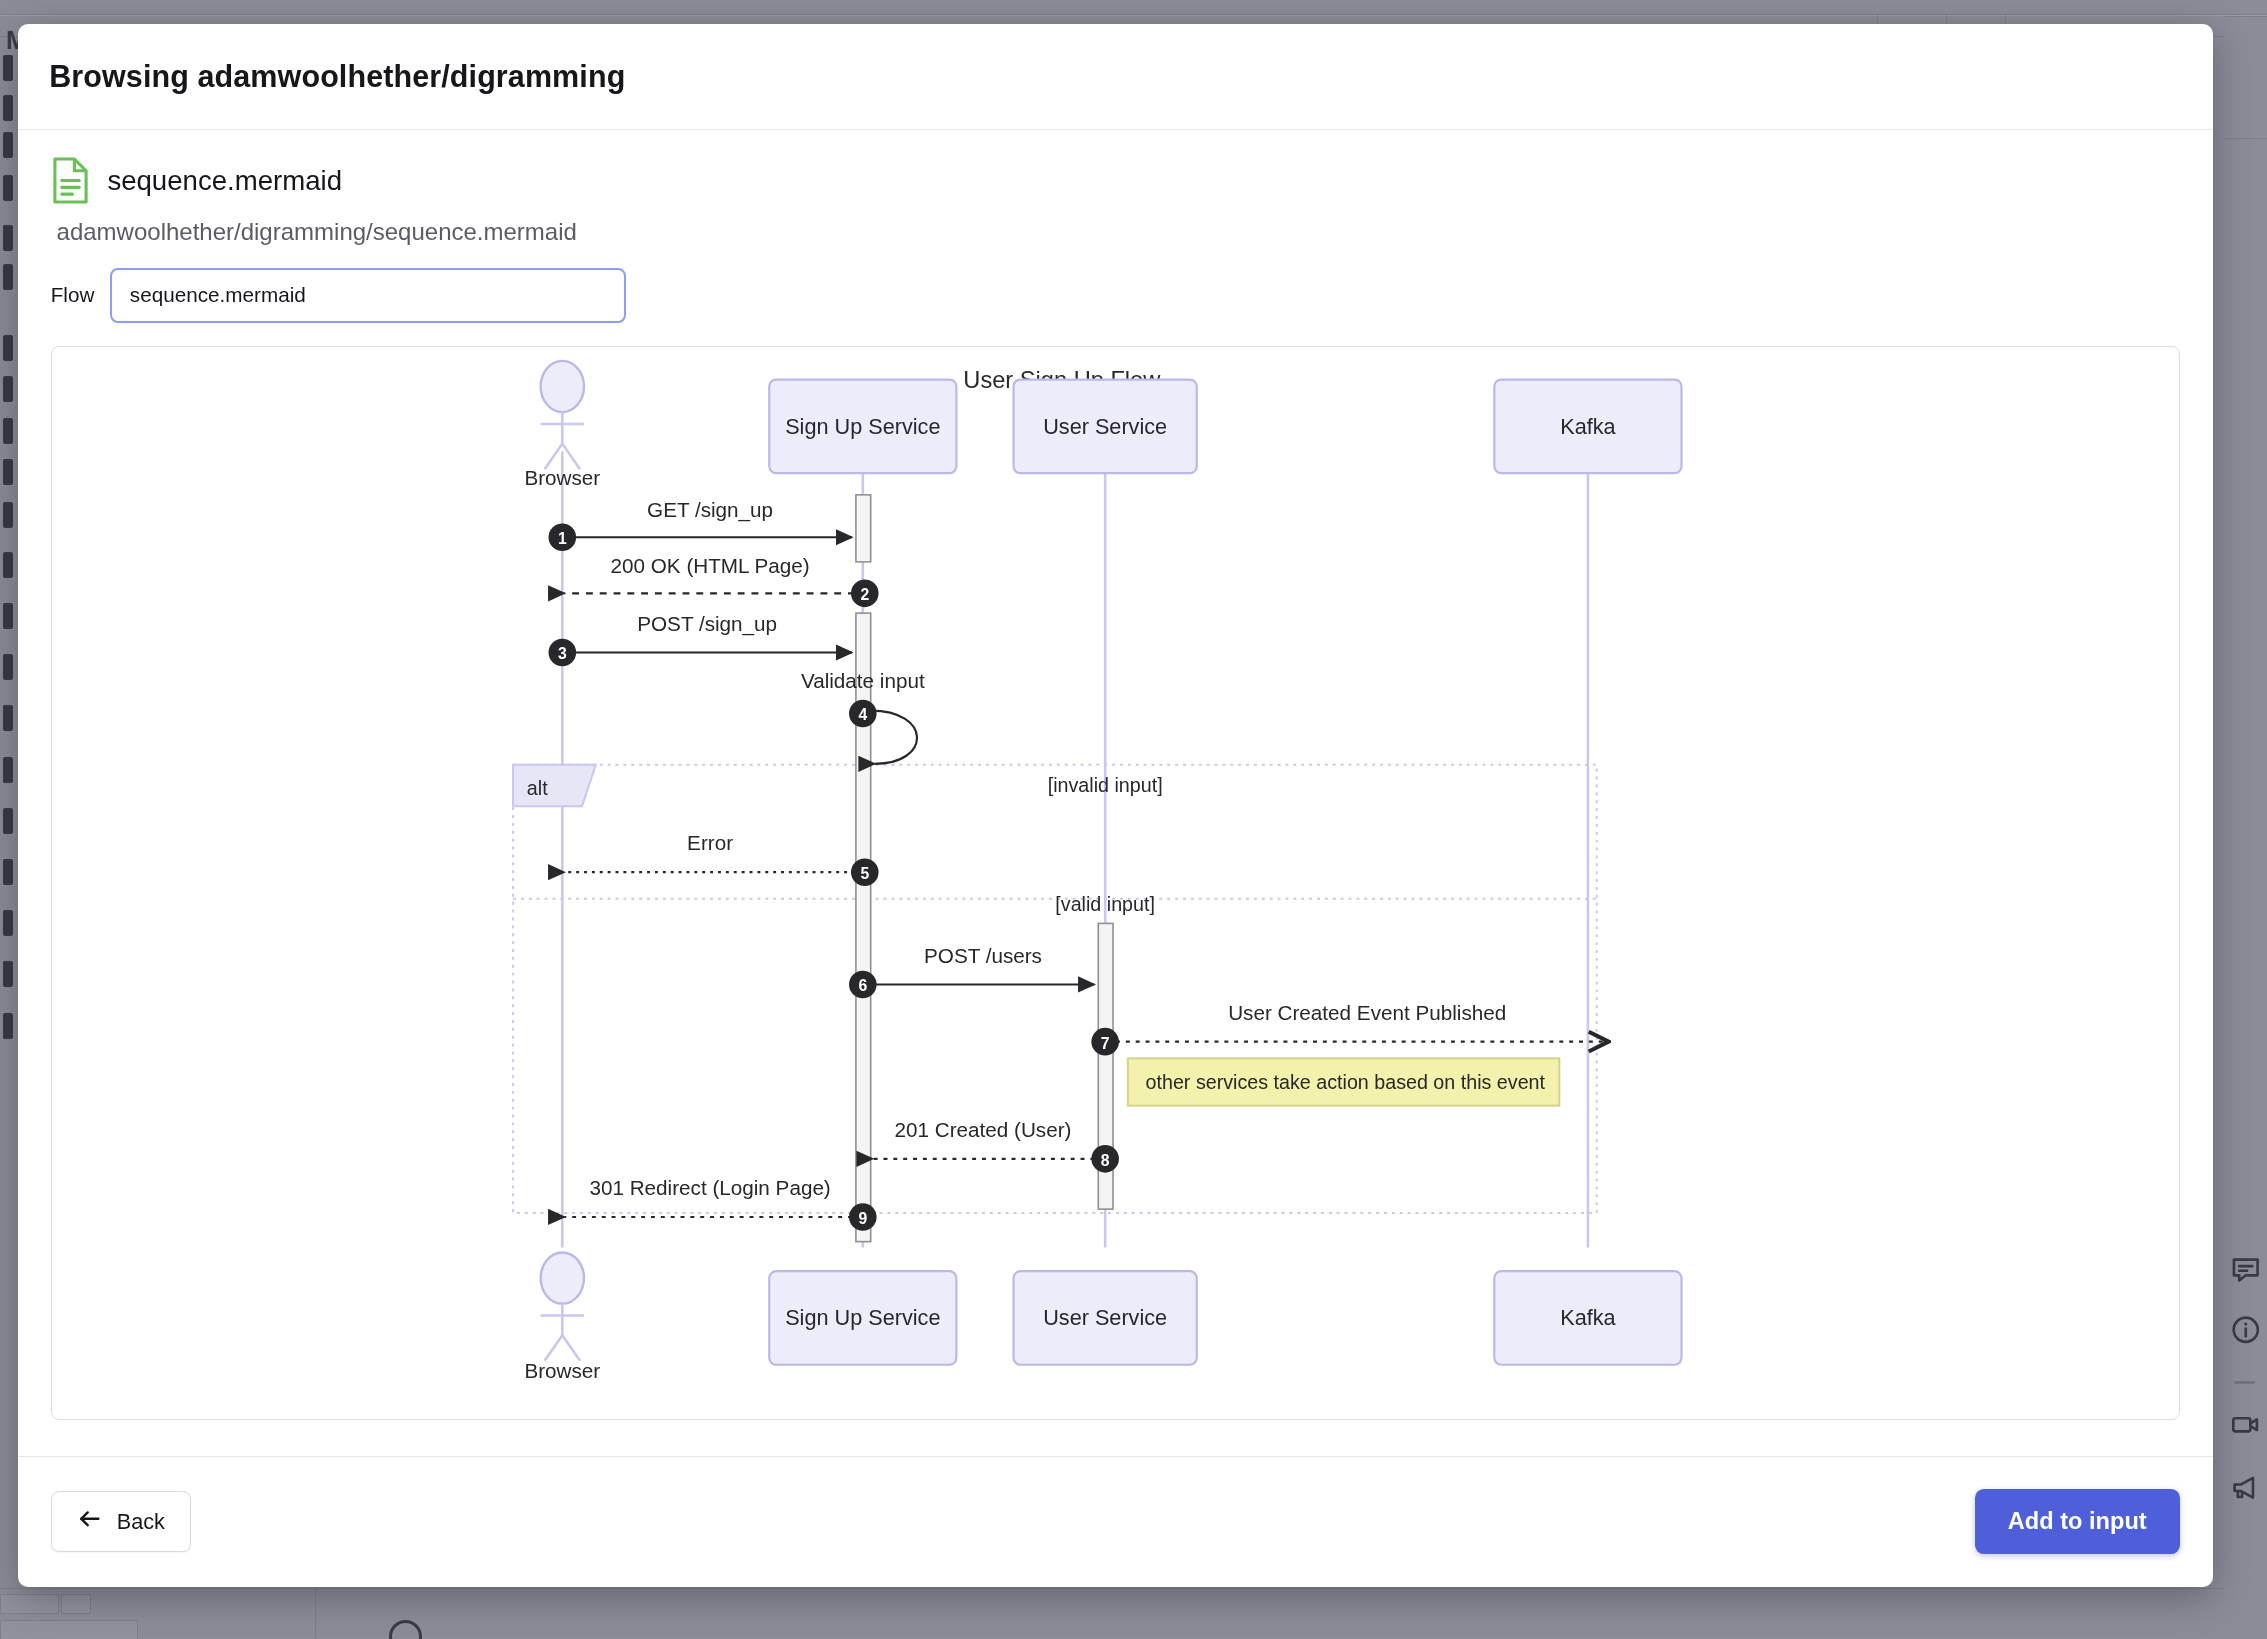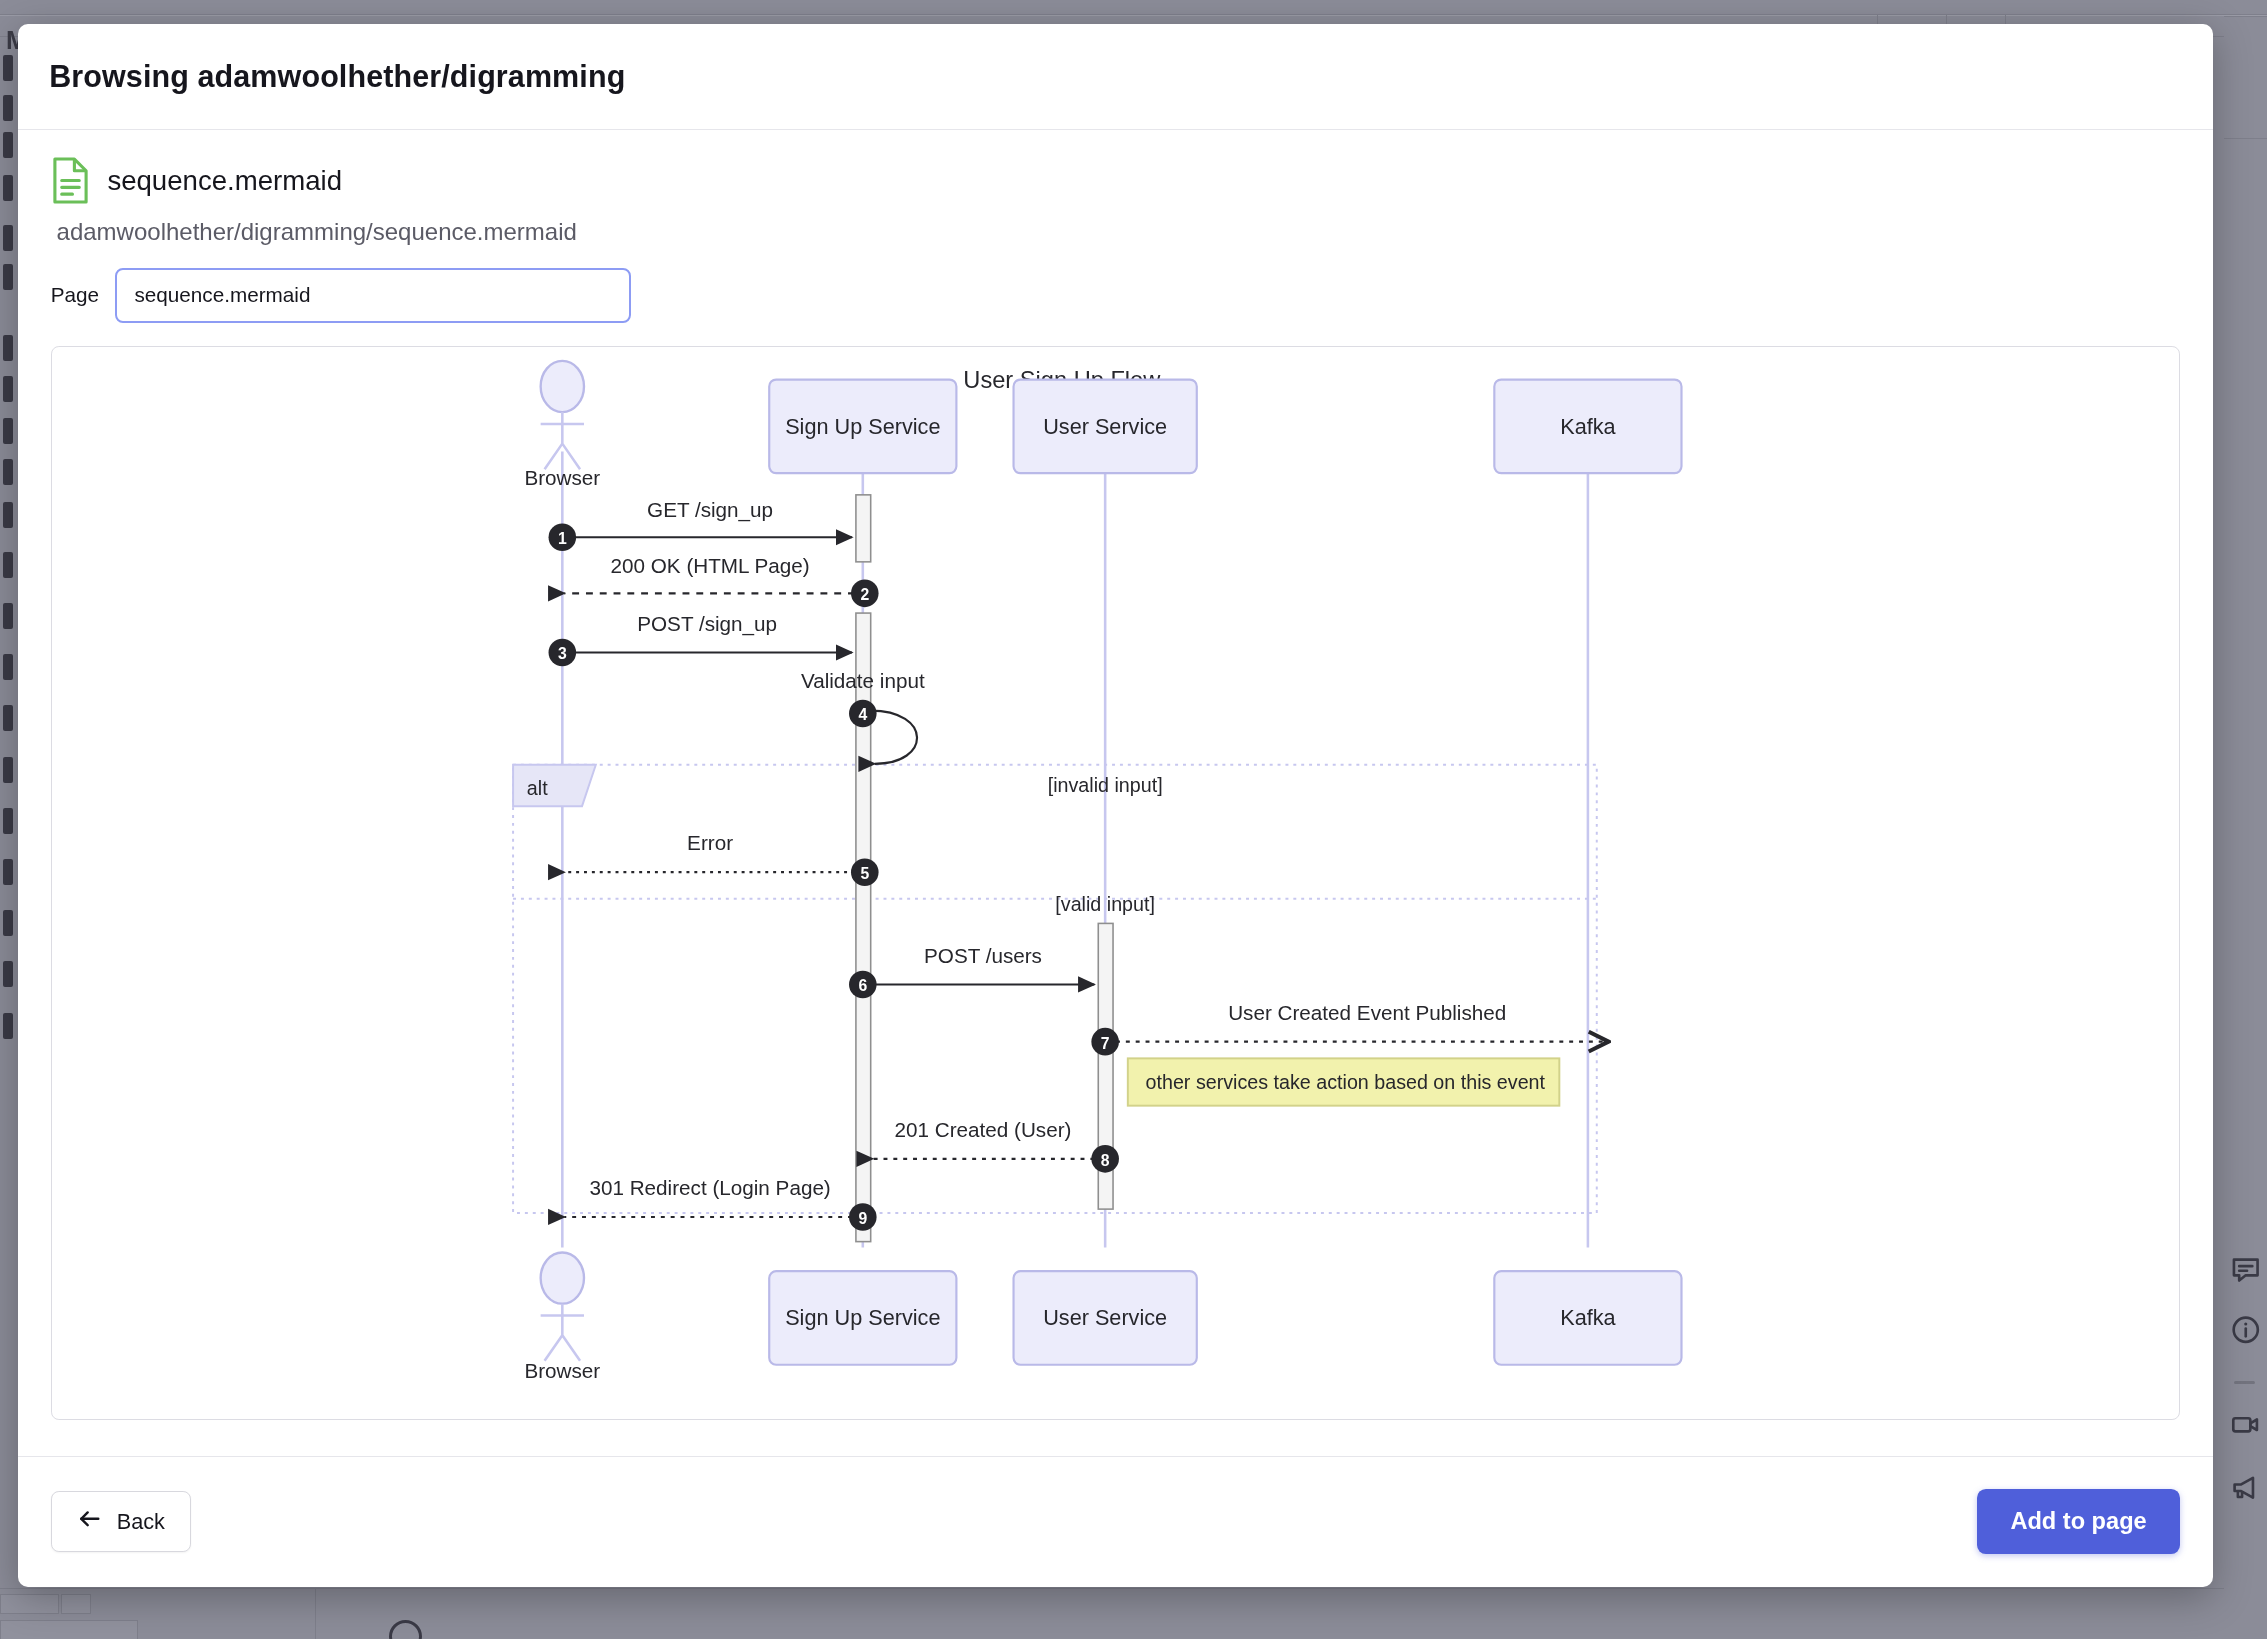--- a/index.html
+++ b/index.html
@@ -206,21 +206,21 @@
           <path d="M24 2v12h12" fill="none" stroke="#6bbf59" stroke-width="3.2" stroke-linejoin="round"></path>
           <path d="M11 24h18M11 31h18M11 38h11" stroke="#6bbf59" stroke-width="3.2" stroke-linecap="round"></path>
         </svg>
       </span>
       <span class="file-name">sequence.mermaid</span>
     </div>
 
     <div class="file-path">adamwoolhether/digramming/sequence.mermaid</div>
 
     <div class="title-row">
-      <label class="title-label">Page</label>
+      <label class="title-label">Flow</label>
       <input class="title-input" type="text" value="sequence.mermaid" style="">
     </div>
 
     <div class="diagram-frame">
       <div id="svgwrap">
       <svg viewBox="0 0 2160 1090" width="2128" height="1074" preserveAspectRatio="xMidYMid meet" font-family="Liberation Sans, sans-serif">
         <defs>
           <marker id="ah" viewBox="0 0 12 12" refX="10" refY="6" markerWidth="9" markerHeight="9" orient="auto">
             <path d="M0 1 L11 6 L0 11 z" fill="#27272c"></path>
           </marker>
@@ -374,16 +374,16 @@
     <button class="btn-back">
       <span>
         <svg viewBox="0 0 24 24" width="25.6" height="25.6" fill="none" stroke="#16161d" stroke-width="2.2" stroke-linecap="round" stroke-linejoin="round">
           <path d="M20 12H4"></path>
             <path d="M10 6l-6 6 6 6"></path>
         </svg>
       </span>
       <span>Back</span>
     </button>
 
-    <button class="btn-primary">Add to page</button>
+    <button class="btn-primary">Add to input</button>
   </div>
 </div>
 
 
 </body></html>

